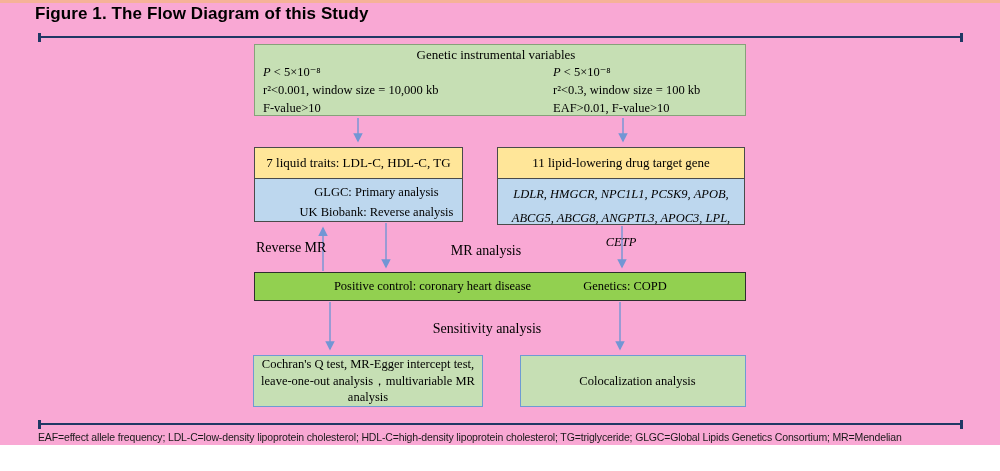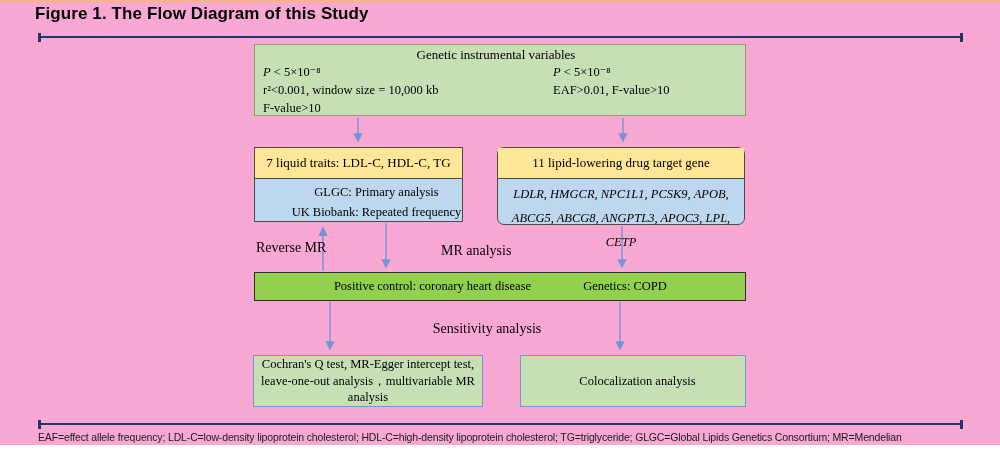--- a/index.html
+++ b/index.html
@@ -29,26 +29,26 @@
   .giv-col.rightcol{position:absolute;left:298px;top:18px;}
   .giv-col.leftcol{position:absolute;left:8px;top:18px;}
   .it{font-style:italic;}
 
   .stackbox{background:#bdd7ee;border:1.5px solid #4a4a4a;}
   .stackbox .hd{background:#ffe699;border-bottom:1.5px solid #4a4a4a;height:30px;
                 line-height:29px;text-align:center;font-size:13px;}
   .stackbox .bd{text-align:center;font-size:12.5px;}
   .traits{left:254px;top:147px;width:209px;height:75px;}
   .traits .bd{padding-top:3px;line-height:20px;padding-left:36px;}
-  .drugs{left:497px;top:147px;width:248px;height:78px;border-radius:7px;}
+  .drugs{left:497px;top:147px;width:248px;height:78px;}
   .drugs .bd{font-style:italic;padding:3px 3px 0 3px;line-height:24px;}
 
   .flow-label{font-size:14px;}
   .lbl-reverse{left:256px;top:240px;}
-  .lbl-mr{left:441px;top:243px;width:120px;}
+  .lbl-mr{left:426px;top:243px;width:120px;text-align:center;}
   .lbl-sens{left:417px;top:321px;width:140px;text-align:center;}
 
   .green-bar{left:254px;top:272px;width:492px;height:29px;background:#92d050;
              border:1.5px solid #2e2e2e;font-size:12.5px;padding-left:42px;}
   .green-bar .gb-left{position:absolute;left:0;top:0;width:355px;height:26px;
                       line-height:26px;text-align:center;}
   .green-bar .gb-right{position:absolute;left:290px;top:0;width:160px;height:26px;
                        line-height:26px;text-align:center;}
 
   .result{background:#c6dfb4;border:1.5px solid #6e9bd3;display:flex;
@@ -93,29 +93,30 @@
 
   <div class="abs giv">
     <div class="giv-title">Genetic instrumental variables</div>
     <div class="giv-col leftcol">
       <div class="giv-line"><span class="it">P</span><span> &lt; 5×10⁻⁸</span></div>
       <div class="giv-line">r²&lt;0.001, window size = 10,000 kb</div>
       <div class="giv-line">F-value&gt;10</div>
     </div>
     <div class="giv-col rightcol">
       <div class="giv-line"><span class="it">P</span><span> &lt; 5×10⁻⁸</span></div>
+      <div class="giv-line">r²&lt;0.3, window size = 100 kb</div>
       <div class="giv-line">EAF&gt;0.01, F-value&gt;10</div>
     </div>
   </div>
 
   <div class="abs stackbox traits">
     <div class="hd">7 liquid traits: LDL-C, HDL-C, TG</div>
     <div class="bd">
       <div>GLGC: Primary analysis</div>
-      <div>UK Biobank: Repeated frequency</div>
+      <div>UK Biobank: Reverse analysis</div>
     </div>
   </div>
 
   <div class="abs stackbox drugs">
     <div class="hd">11 lipid-lowering drug target gene</div>
     <div class="bd">LDLR, HMGCR, NPC1L1, PCSK9, APOB, ABCG5, ABCG8, ANGPTL3, APOC3, LPL, CETP</div>
   </div>
 
   <div class="abs flow-label lbl-reverse">Reverse MR</div>
   <div class="abs flow-label lbl-mr">MR analysis</div>

